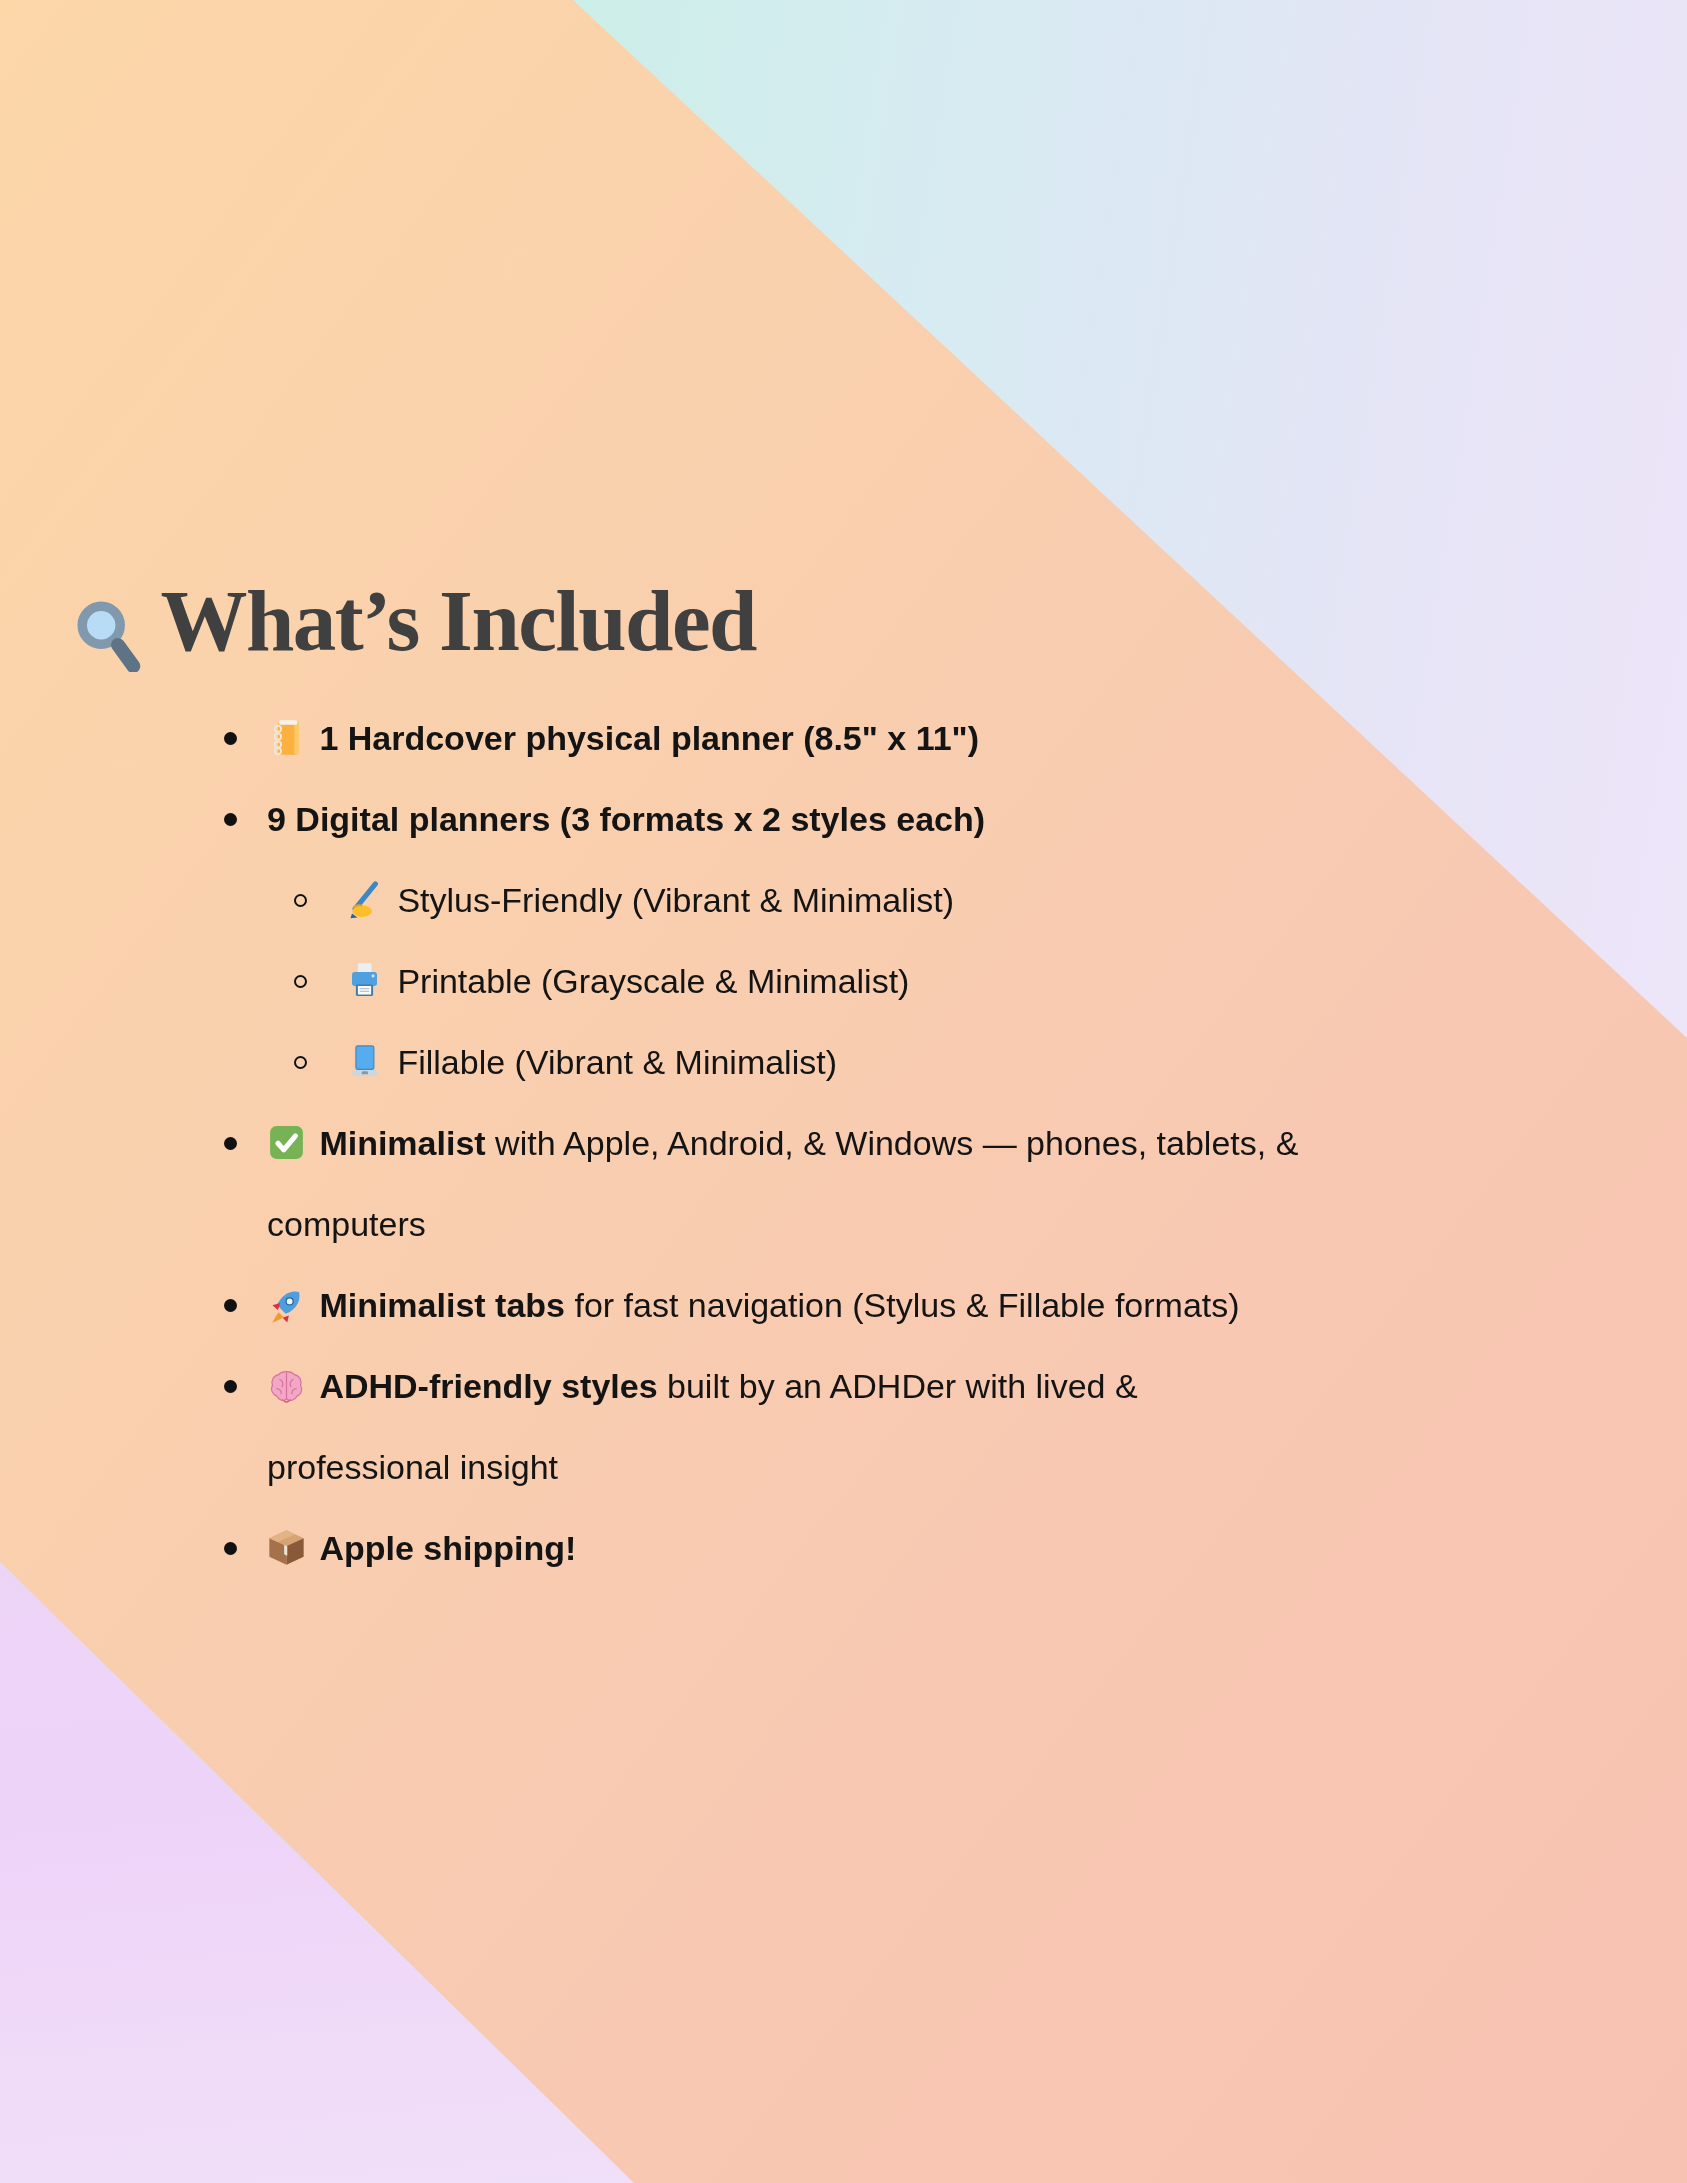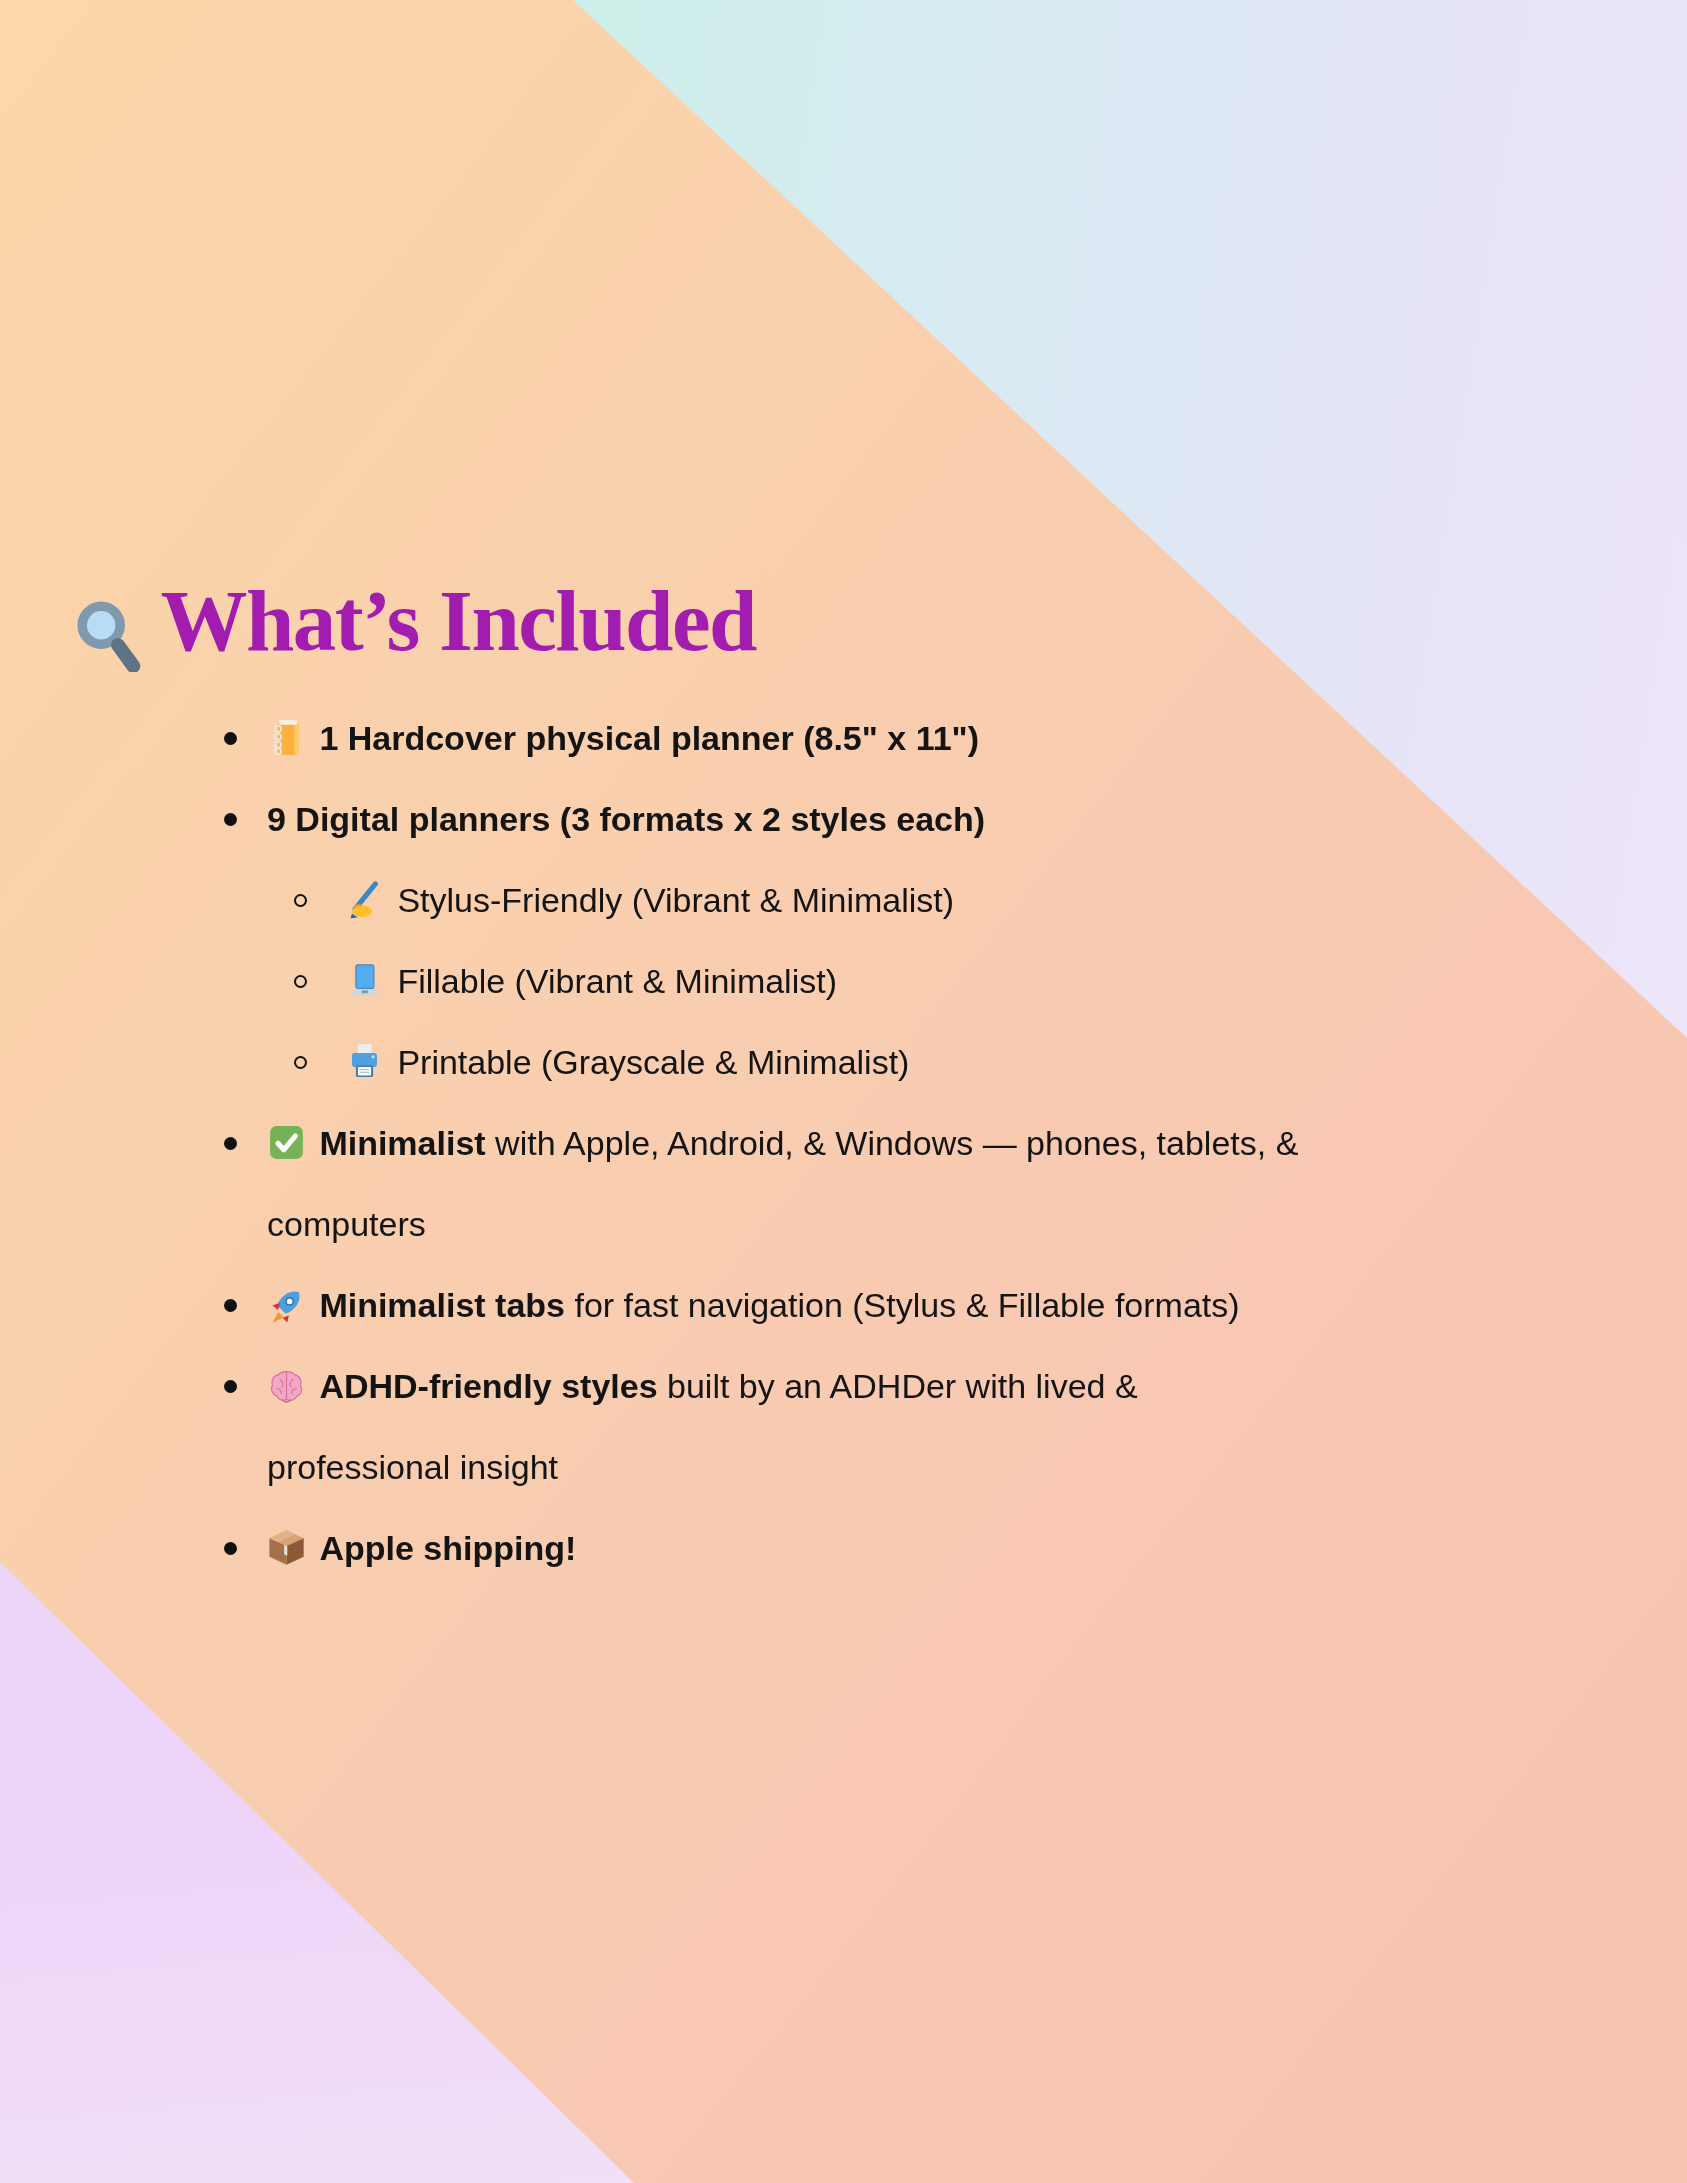--- a/index.html
+++ b/index.html
@@ -33,21 +33,21 @@
     position: absolute; left: 72px; top: 577px;
     display: flex; align-items: flex-start; gap: 15.4px;
   }
   .title-icon { width: 73px; height: 73px; margin-top: 21.6px; flex: 0 0 auto; }
   .title-text {
     margin: 0;
     font-family: "Liberation Serif", serif;
     font-weight: 700;
     font-size: 87px; line-height: 87px;
     letter-spacing: -1.5px;
-    color: #a21caf;
+    color: #404040;
     white-space: nowrap;
   }
 
   
   ul.included {
     list-style: none; margin: 0; padding: 0;
     position: absolute; left: 223px; top: 698px;
     width: 1418px;
     color: #141414;
     font-size: 34px; line-height: 81px;
@@ -151,25 +151,25 @@
 
 <ul class="included">
     <li class="item lvl1"><span class="marker"></span><svg class="emoji" viewBox="0 0 76 76" width="39" height="39">
         <use href="#sym-ledger"></use>
       </svg><span class="txt"><span class="b">1 Hardcover physical planner (8.5" x 11")</span></span></li>
     <li class="item lvl1"><span class="marker"></span><span class="txt"><span class="b">9 Digital planners (3 formats x 2 styles each)</span></span></li>
     <li class="item lvl2"><span class="marker"></span><svg class="emoji" viewBox="0 0 76 76" width="39" height="39">
         <use href="#sym-writing-hand"></use>
       </svg><span class="txt"><span class="r">Stylus-Friendly (Vibrant &amp; Minimalist)</span></span></li>
     <li class="item lvl2"><span class="marker"></span><svg class="emoji" viewBox="0 0 76 76" width="39" height="39">
+        <use href="#sym-printer"></use>
+      </svg><span class="txt"><span class="r">Printable (Grayscale &amp; Minimalist)</span></span></li>
+    <li class="item lvl2"><span class="marker"></span><svg class="emoji" viewBox="0 0 76 76" width="39" height="39">
         <use href="#sym-laptop"></use>
       </svg><span class="txt"><span class="r">Fillable (Vibrant &amp; Minimalist)</span></span></li>
-    <li class="item lvl2"><span class="marker"></span><svg class="emoji" viewBox="0 0 76 76" width="39" height="39">
-        <use href="#sym-printer"></use>
-      </svg><span class="txt"><span class="r">Printable (Grayscale &amp; Minimalist)</span></span></li>
     <li class="item lvl1"><span class="marker"></span><svg class="emoji" viewBox="0 0 76 76" width="39" height="39">
         <use href="#sym-check"></use>
       </svg><span class="txt"><span class="b">Minimalist</span><span class="r"> with Apple, Android, &amp; Windows — phones, tablets, &amp;
 computers</span></span></li>
     <li class="item lvl1"><span class="marker"></span><svg class="emoji" viewBox="0 0 76 76" width="39" height="39">
         <use href="#sym-rocket"></use>
       </svg><span class="txt"><span class="b">Minimalist tabs</span><span class="r"> for fast navigation (Stylus &amp; Fillable formats)</span></span></li>
     <li class="item lvl1"><span class="marker"></span><svg class="emoji" viewBox="0 0 76 76" width="39" height="39">
         <use href="#sym-brain"></use>
       </svg><span class="txt"><span class="b">ADHD-friendly styles</span><span class="r"> built by an ADHDer with lived &amp;

